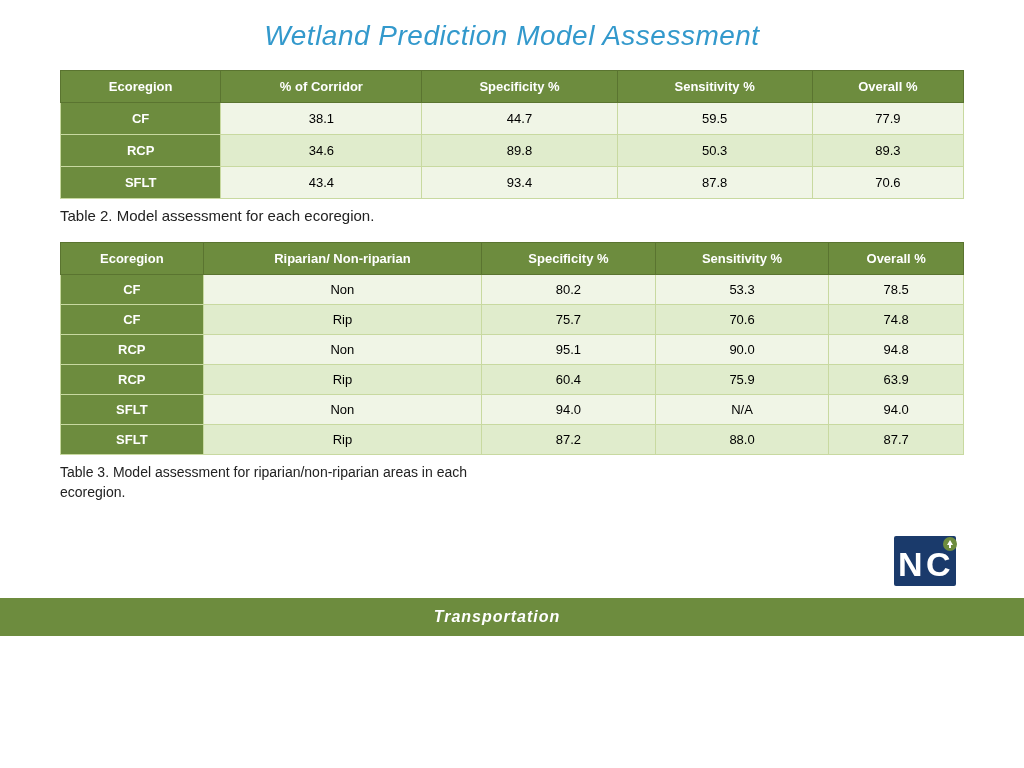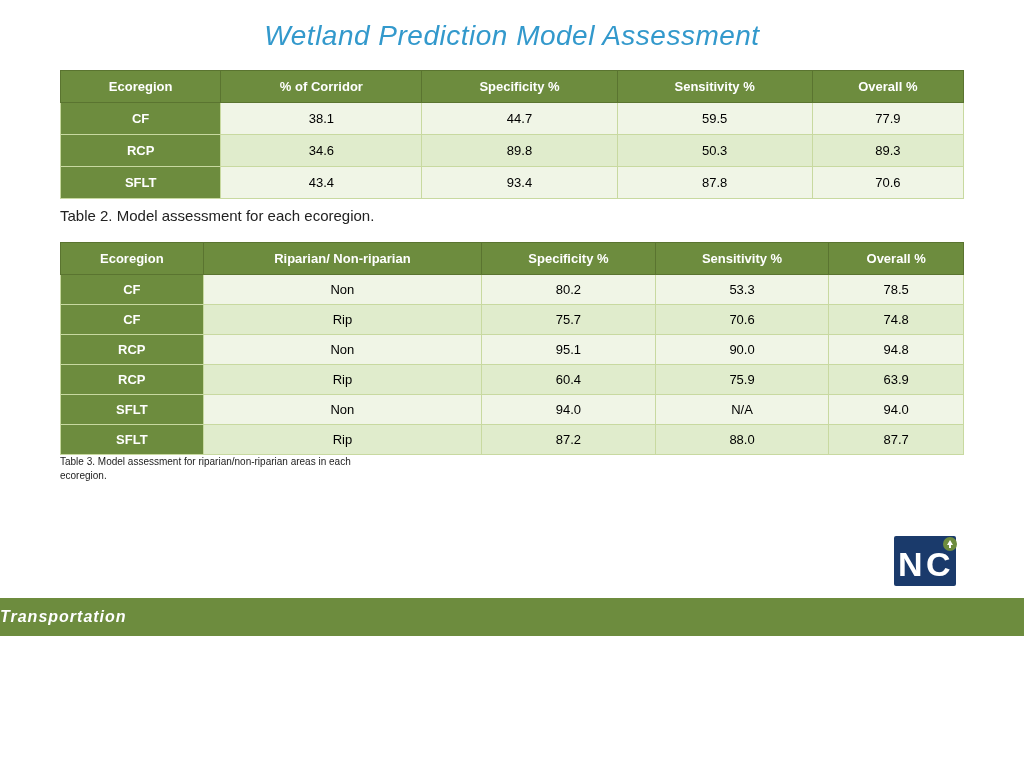--- a/index.html
+++ b/index.html
@@ -101,38 +101,38 @@
     }
 
     .caption {
       font-size: 15px;
       color: #222;
       margin-bottom: 18px;
       margin-top: 8px;
     }
 
     .caption2 {
-      font-size: 10px;
+      font-size: 14px;
       color: #222;
       margin-bottom: 0;
-      margin-top: 0;
+      margin-top: 8px;
       line-height: 1.4;
     }
 
     
     .bottom-bar {
       position: absolute;
       bottom: 0;
       left: 0;
       width: 100%;
       height: 38px;
       background-color: #6d8c3e;
       display: flex;
       align-items: center;
-      justify-content: flex-start;
+      justify-content: center;
       padding-right: 30px;
     }
 
     .bottom-bar-text {
       color: #ffffff;
       font-size: 16px;
       font-style: italic;
       font-weight: bold;
       letter-spacing: 1px;
     }

